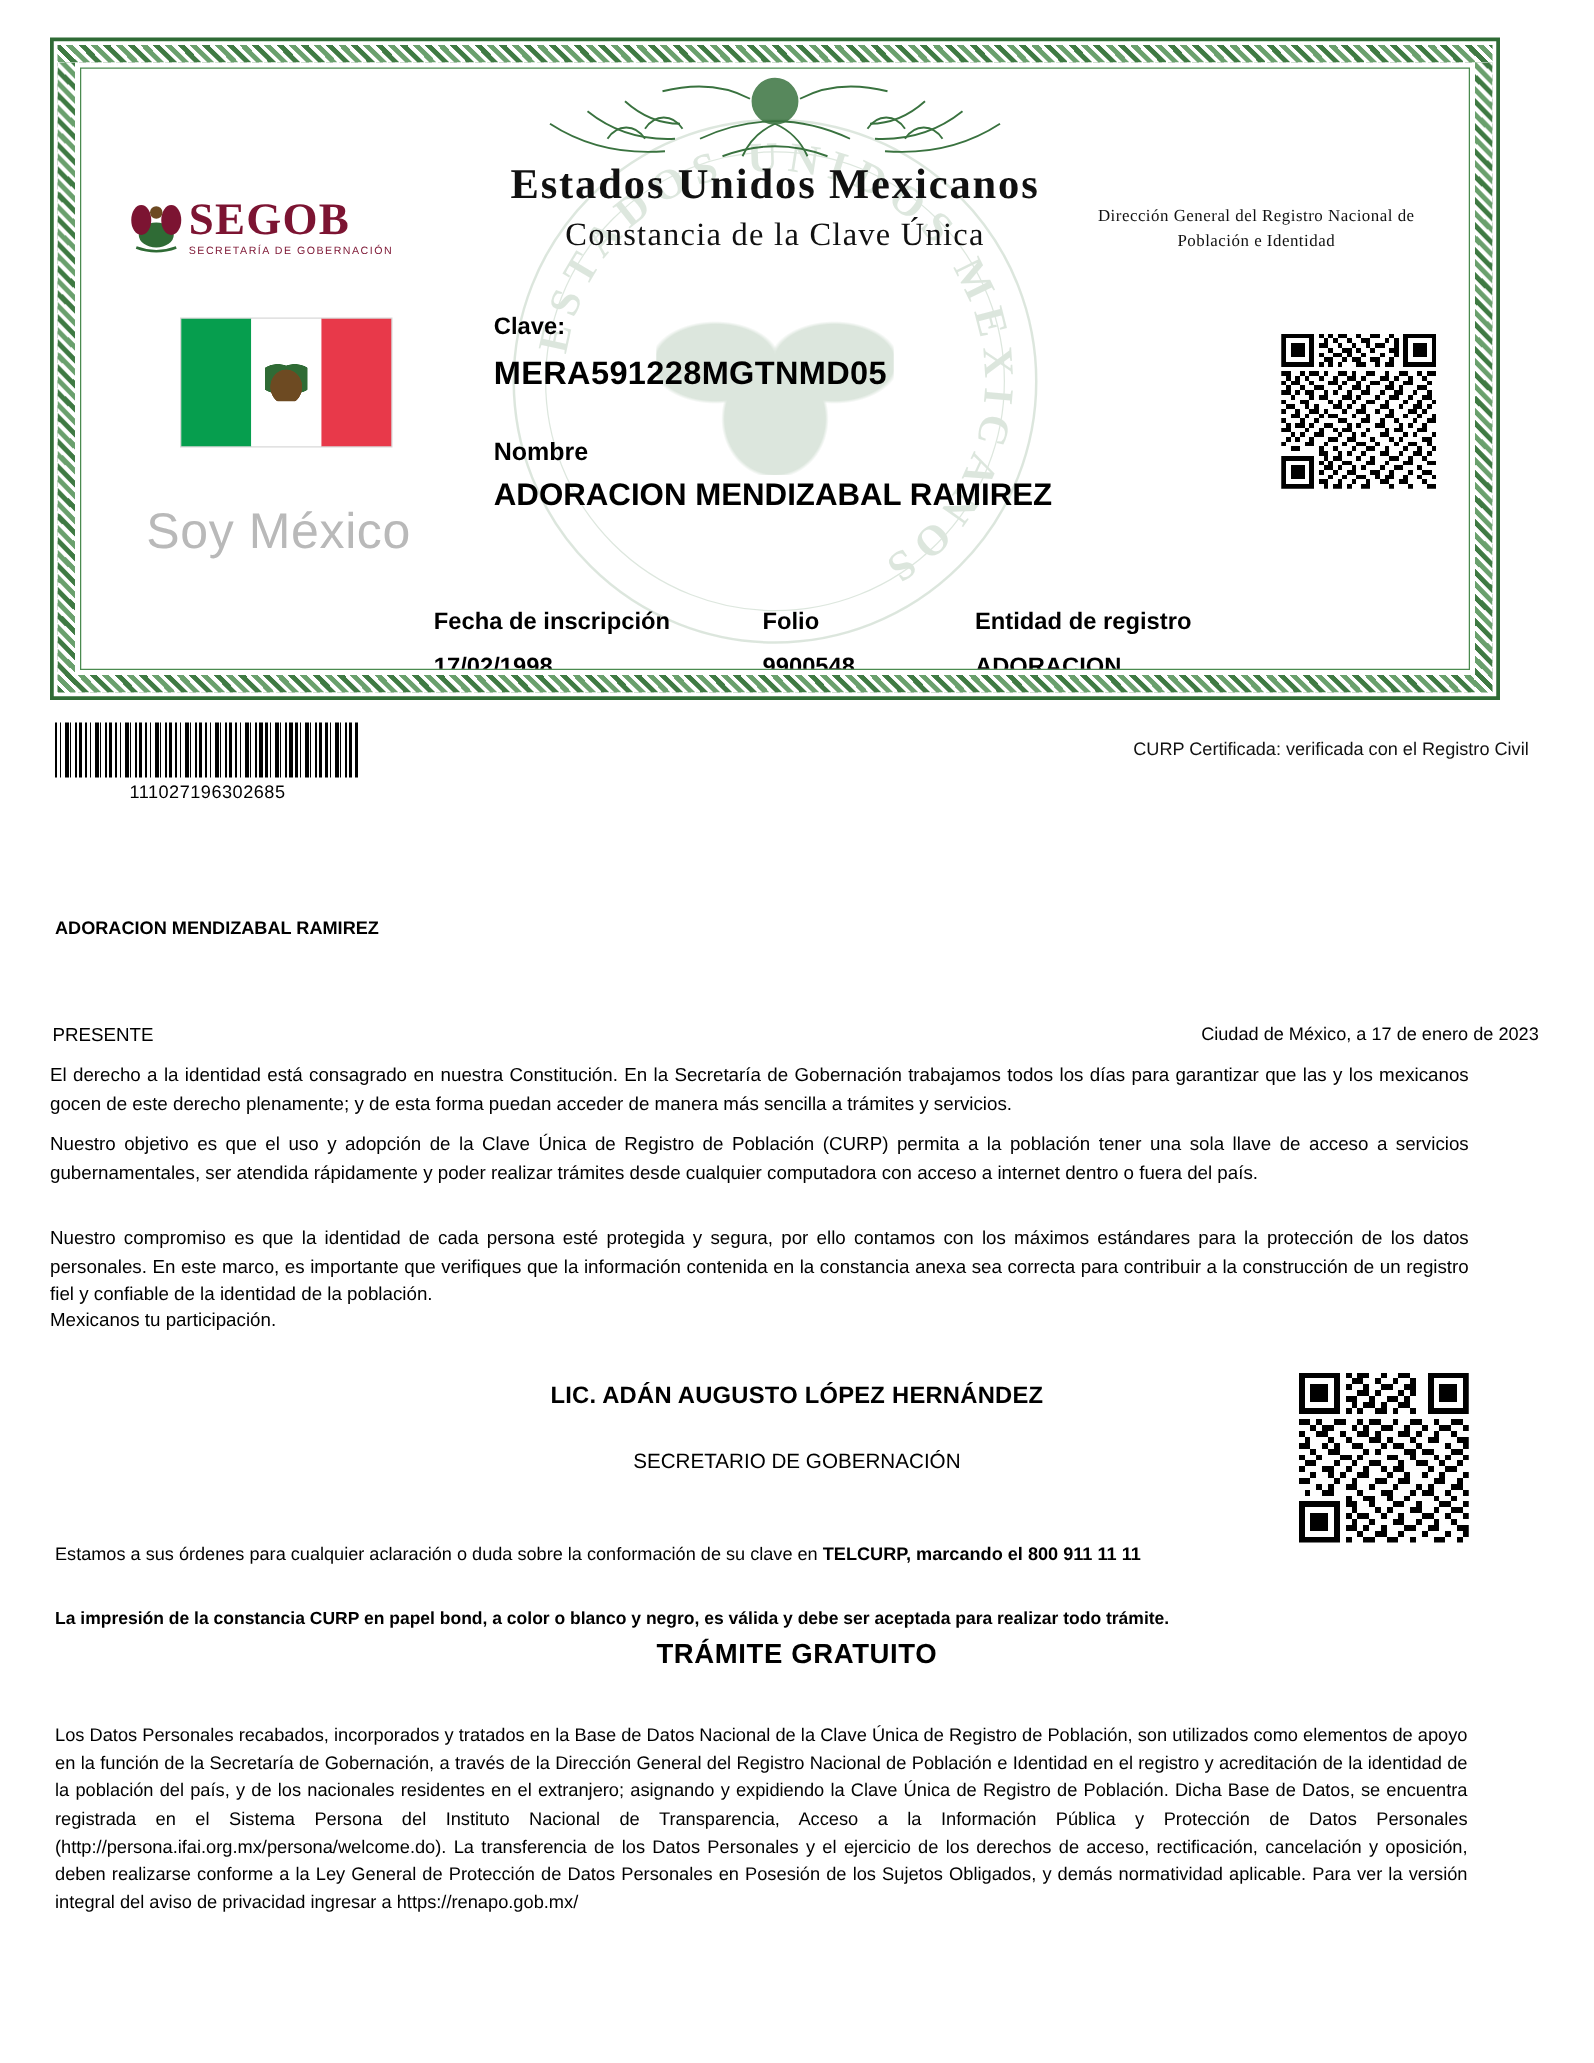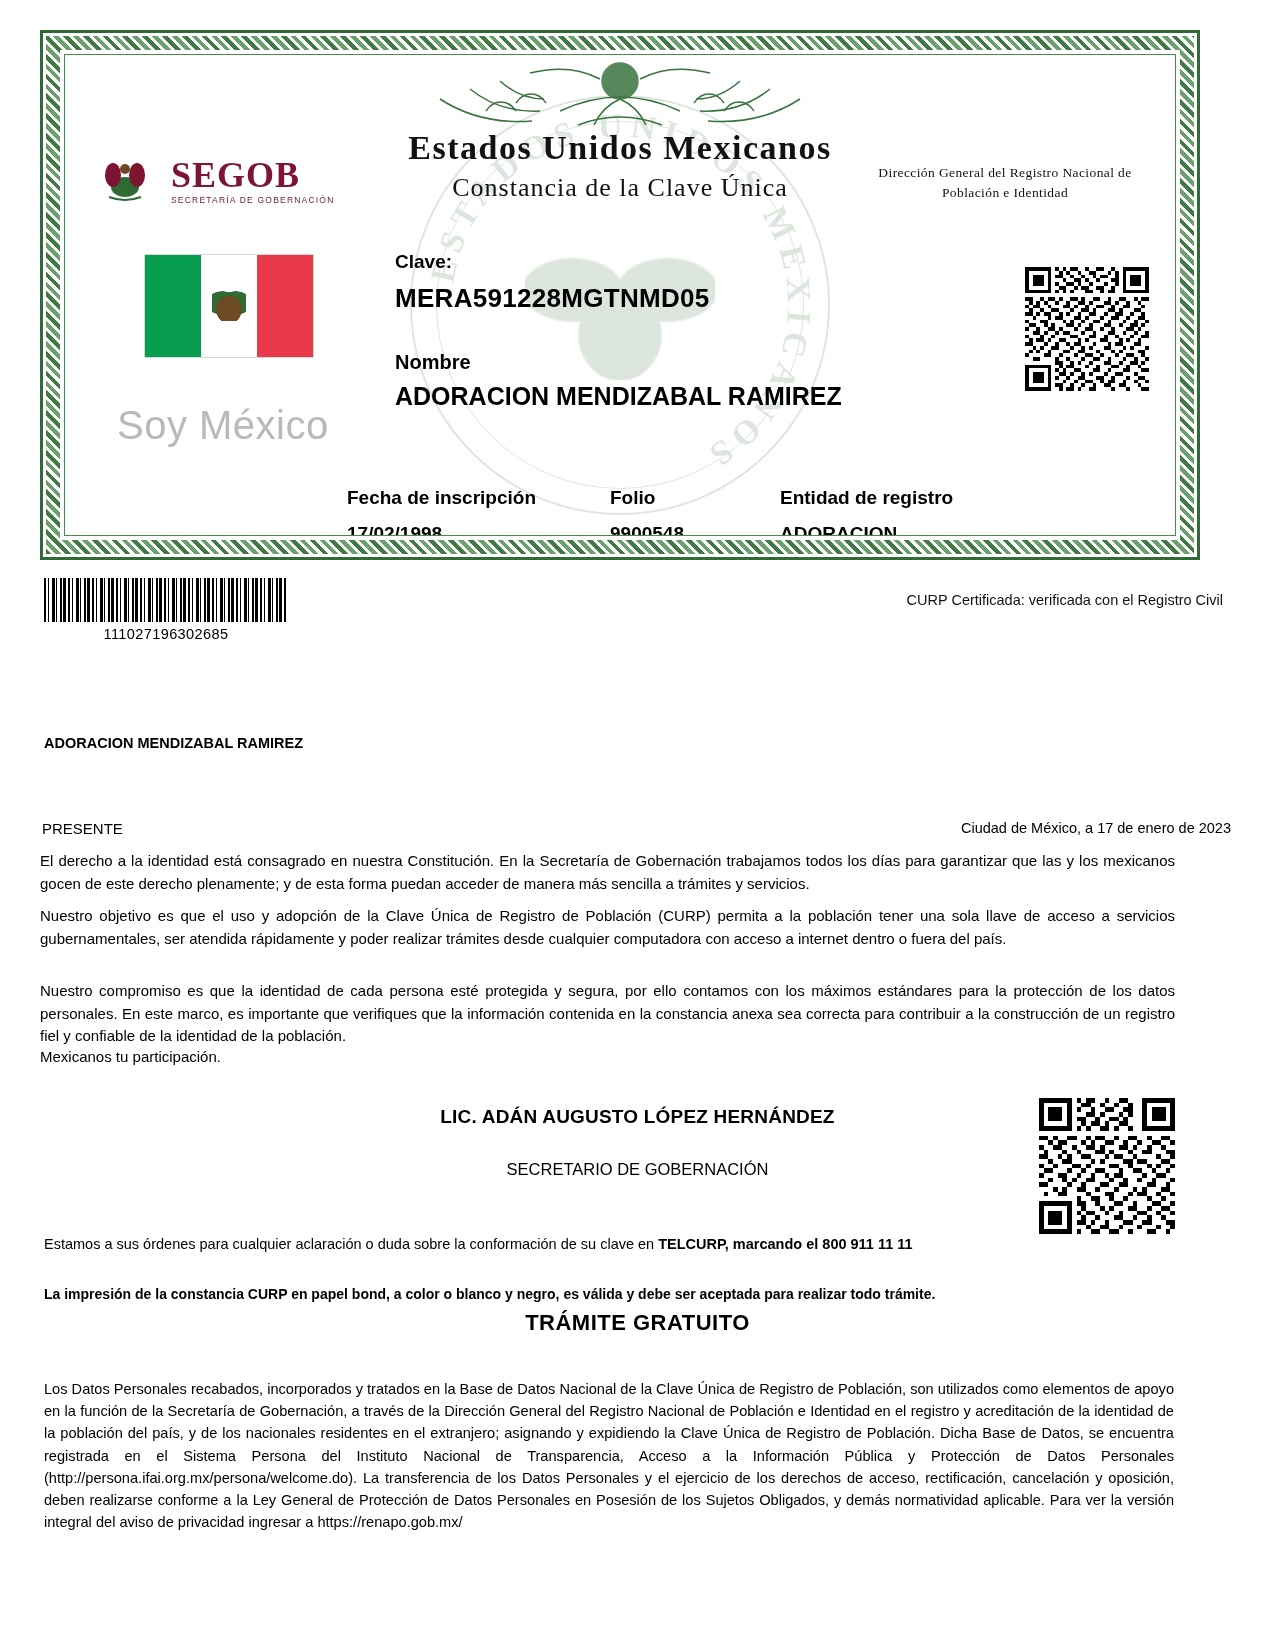--- a/index.html
+++ b/index.html
@@ -124,21 +124,22 @@
     color: #111;
   }
 
   
   .segob {
     position: absolute;
     left: 38px;
     top: 102px;
     width: 260px;
     display: flex;
-    gap: 24px;
+    align-items: center;
+    gap: 4px;
   }
   .segob-eagle {
     width: 44px; height: 46px;
     flex: none;
     position: relative;
   }
   .segob-text { line-height: 1; }
   .segob-name {
     font-family: "Liberation Serif", serif;
     font-weight: bold;

